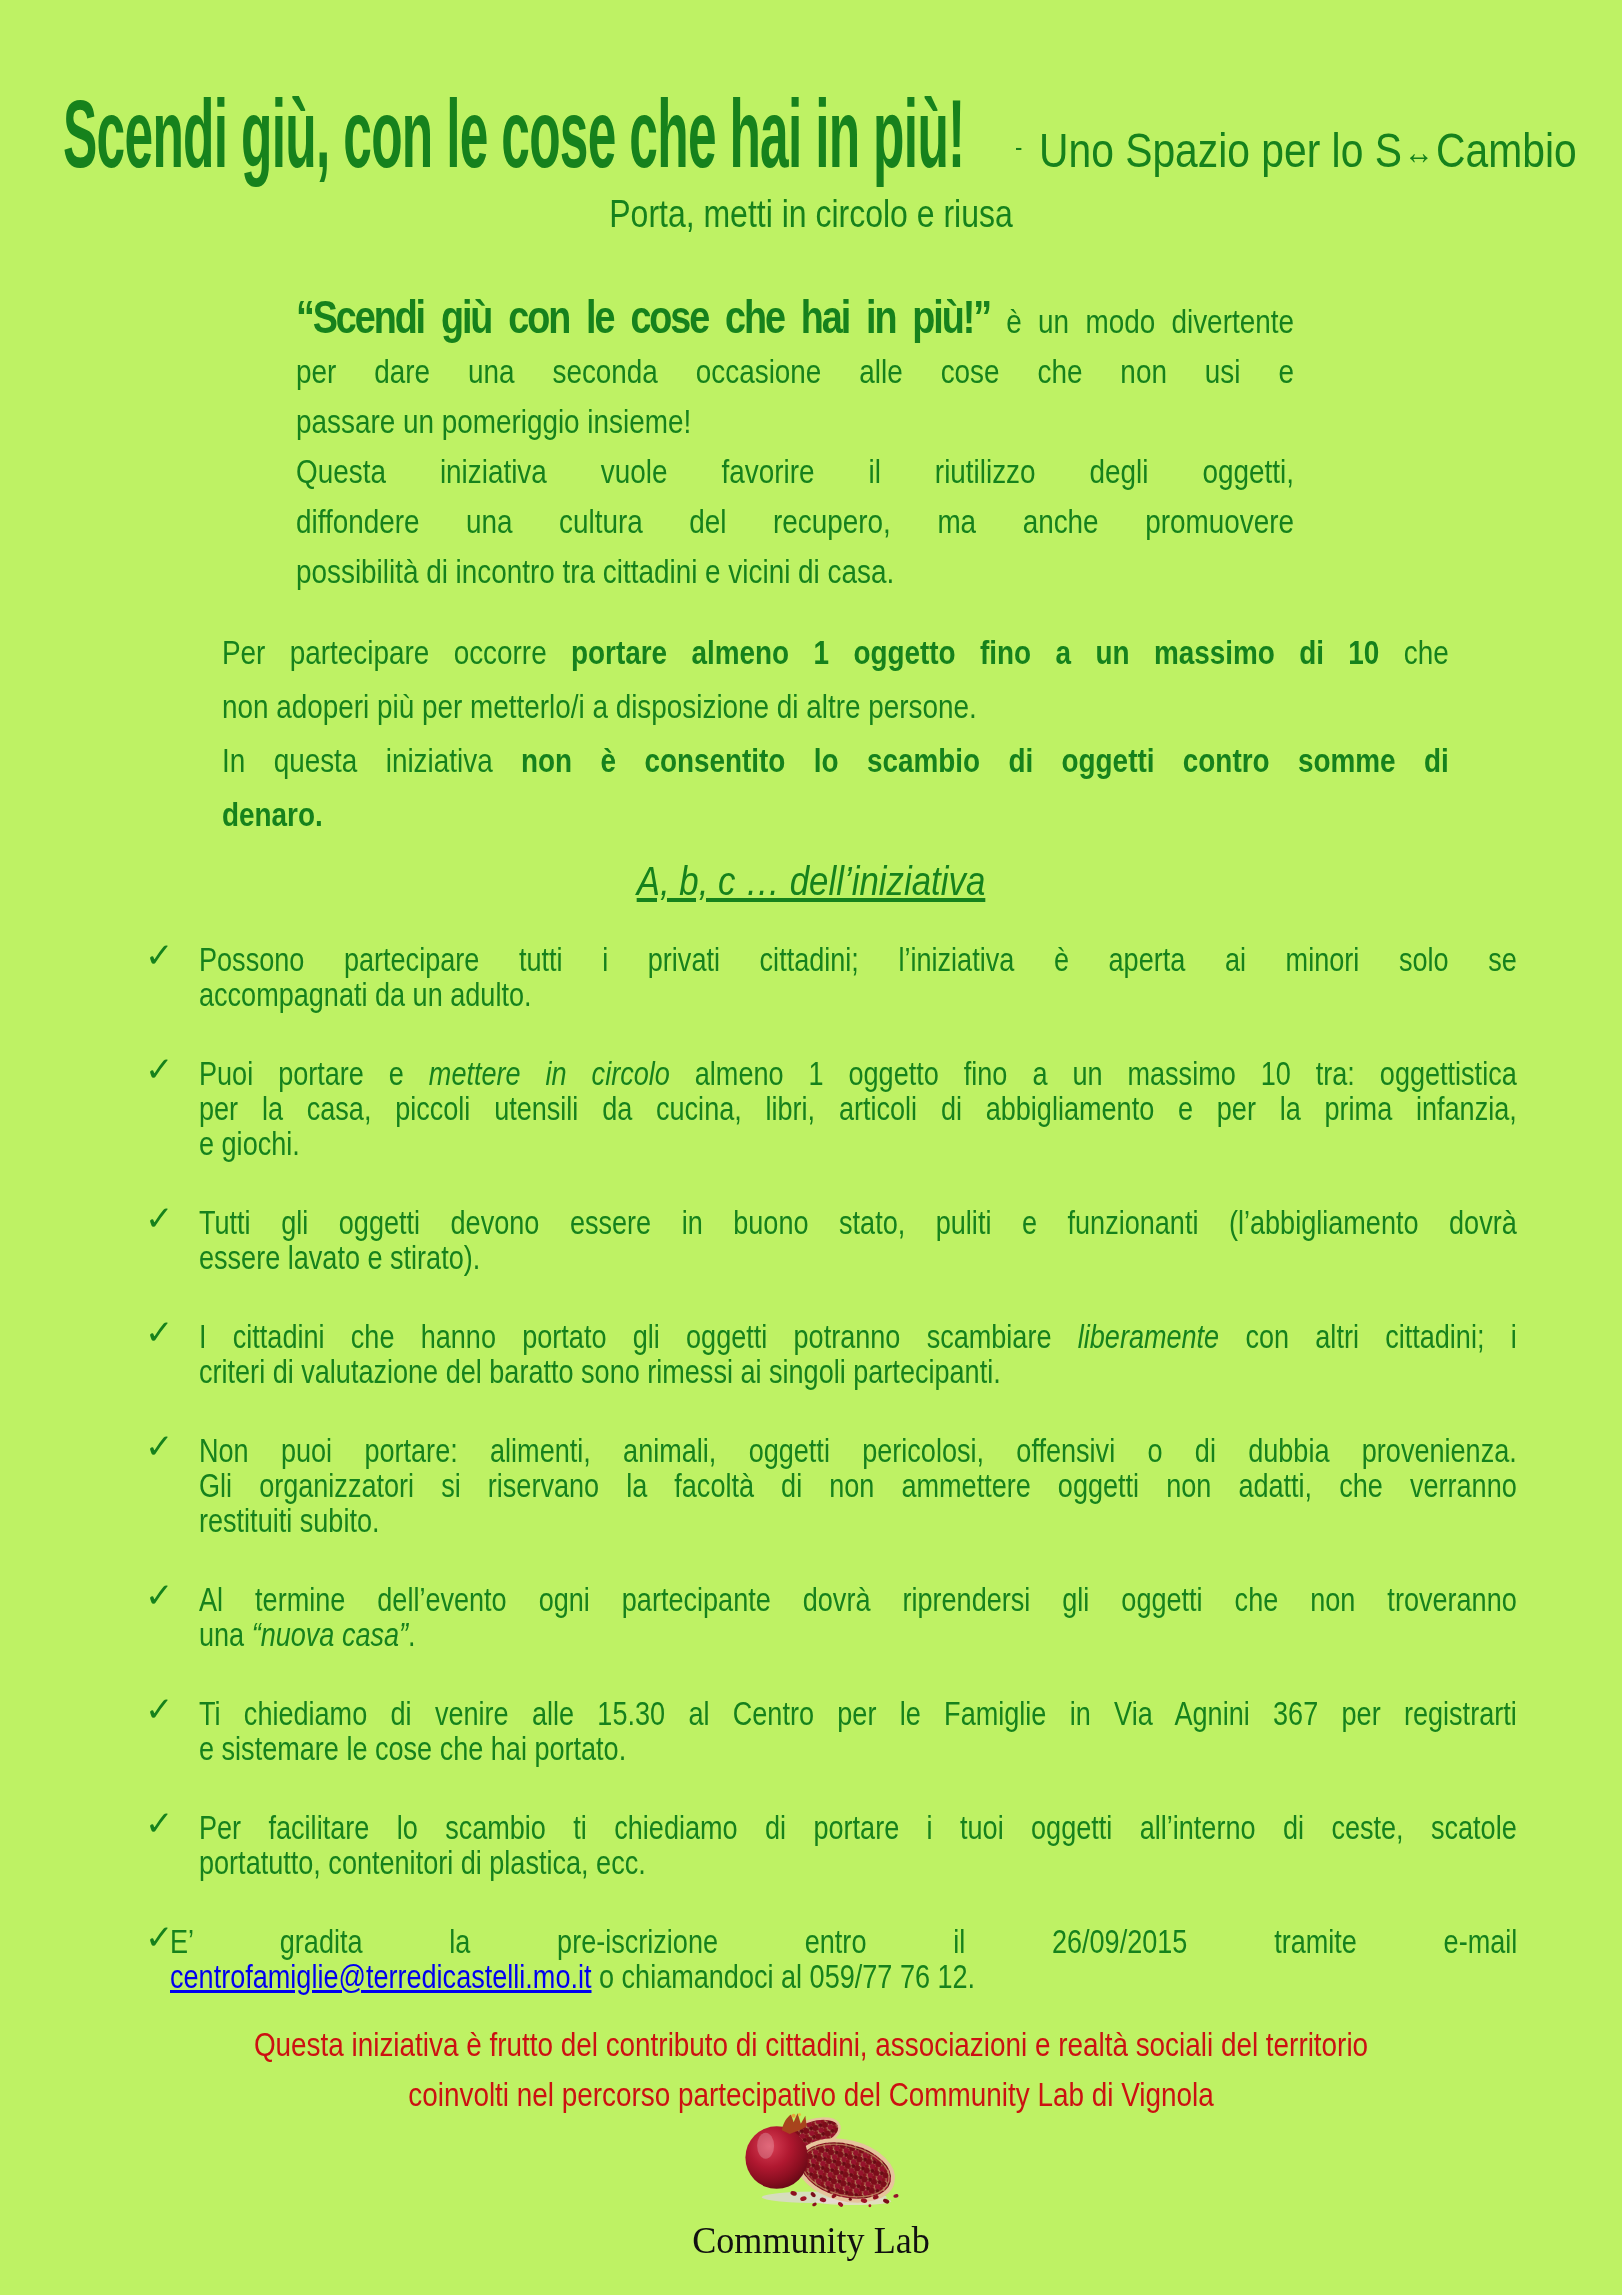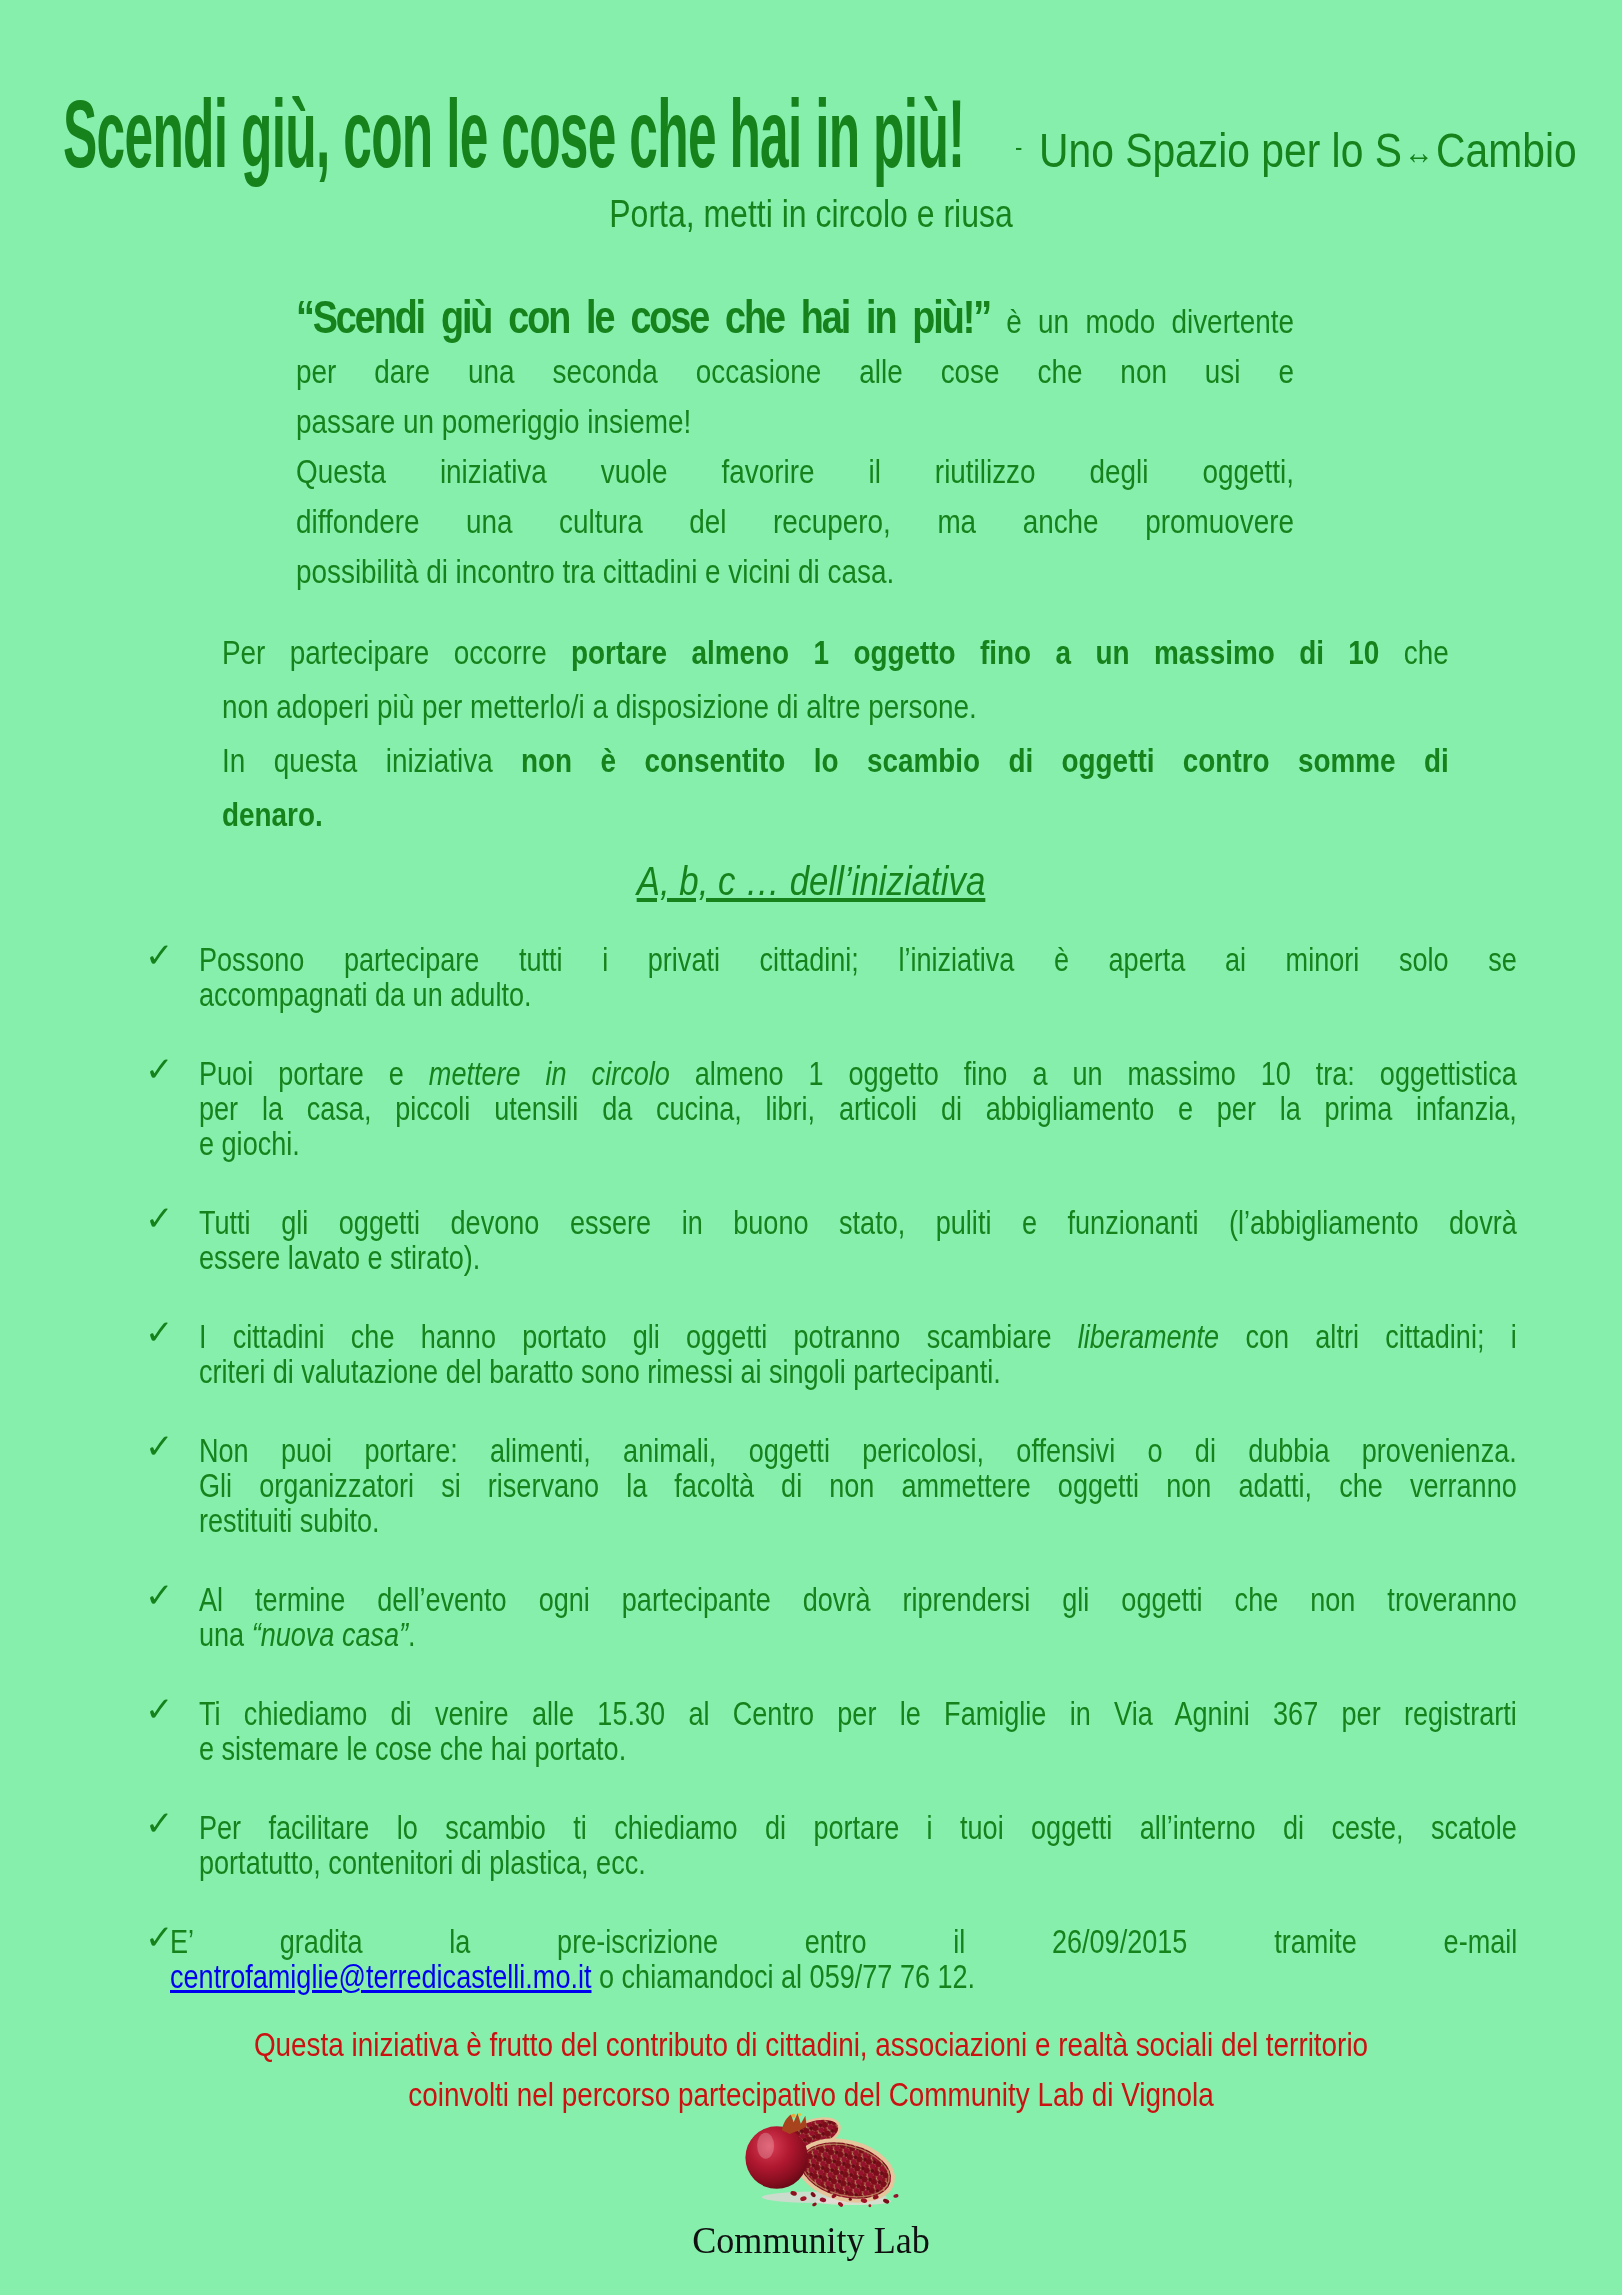--- a/index.html
+++ b/index.html
@@ -3,21 +3,21 @@
 <meta charset="utf-8">
 <style>
   :root{
     --green:#16821C;
     --red:#CC1111;
     --link:#0000F0;
     --caption:#111111;
   }
   html,body{margin:0;padding:0;background:#ffffff;overflow:hidden;}
   .page{
-    position:relative;width:1622px;height:2295px;background:#86efac;
+    position:relative;width:1622px;height:2295px;background:#bef264;
     font-family:"Liberation Sans",sans-serif;color:var(--green);overflow:hidden;
   }
   
   .main-title{
     position:absolute;left:63px;top:85px;font-size:97px;font-weight:700;
     letter-spacing:-1.3px;white-space:nowrap;line-height:1;
     transform:scaleX(.53);transform-origin:0 0;
   }
   .subtitle{
     position:absolute;left:1015px;top:127px;font-size:48px;white-space:nowrap;line-height:1;

